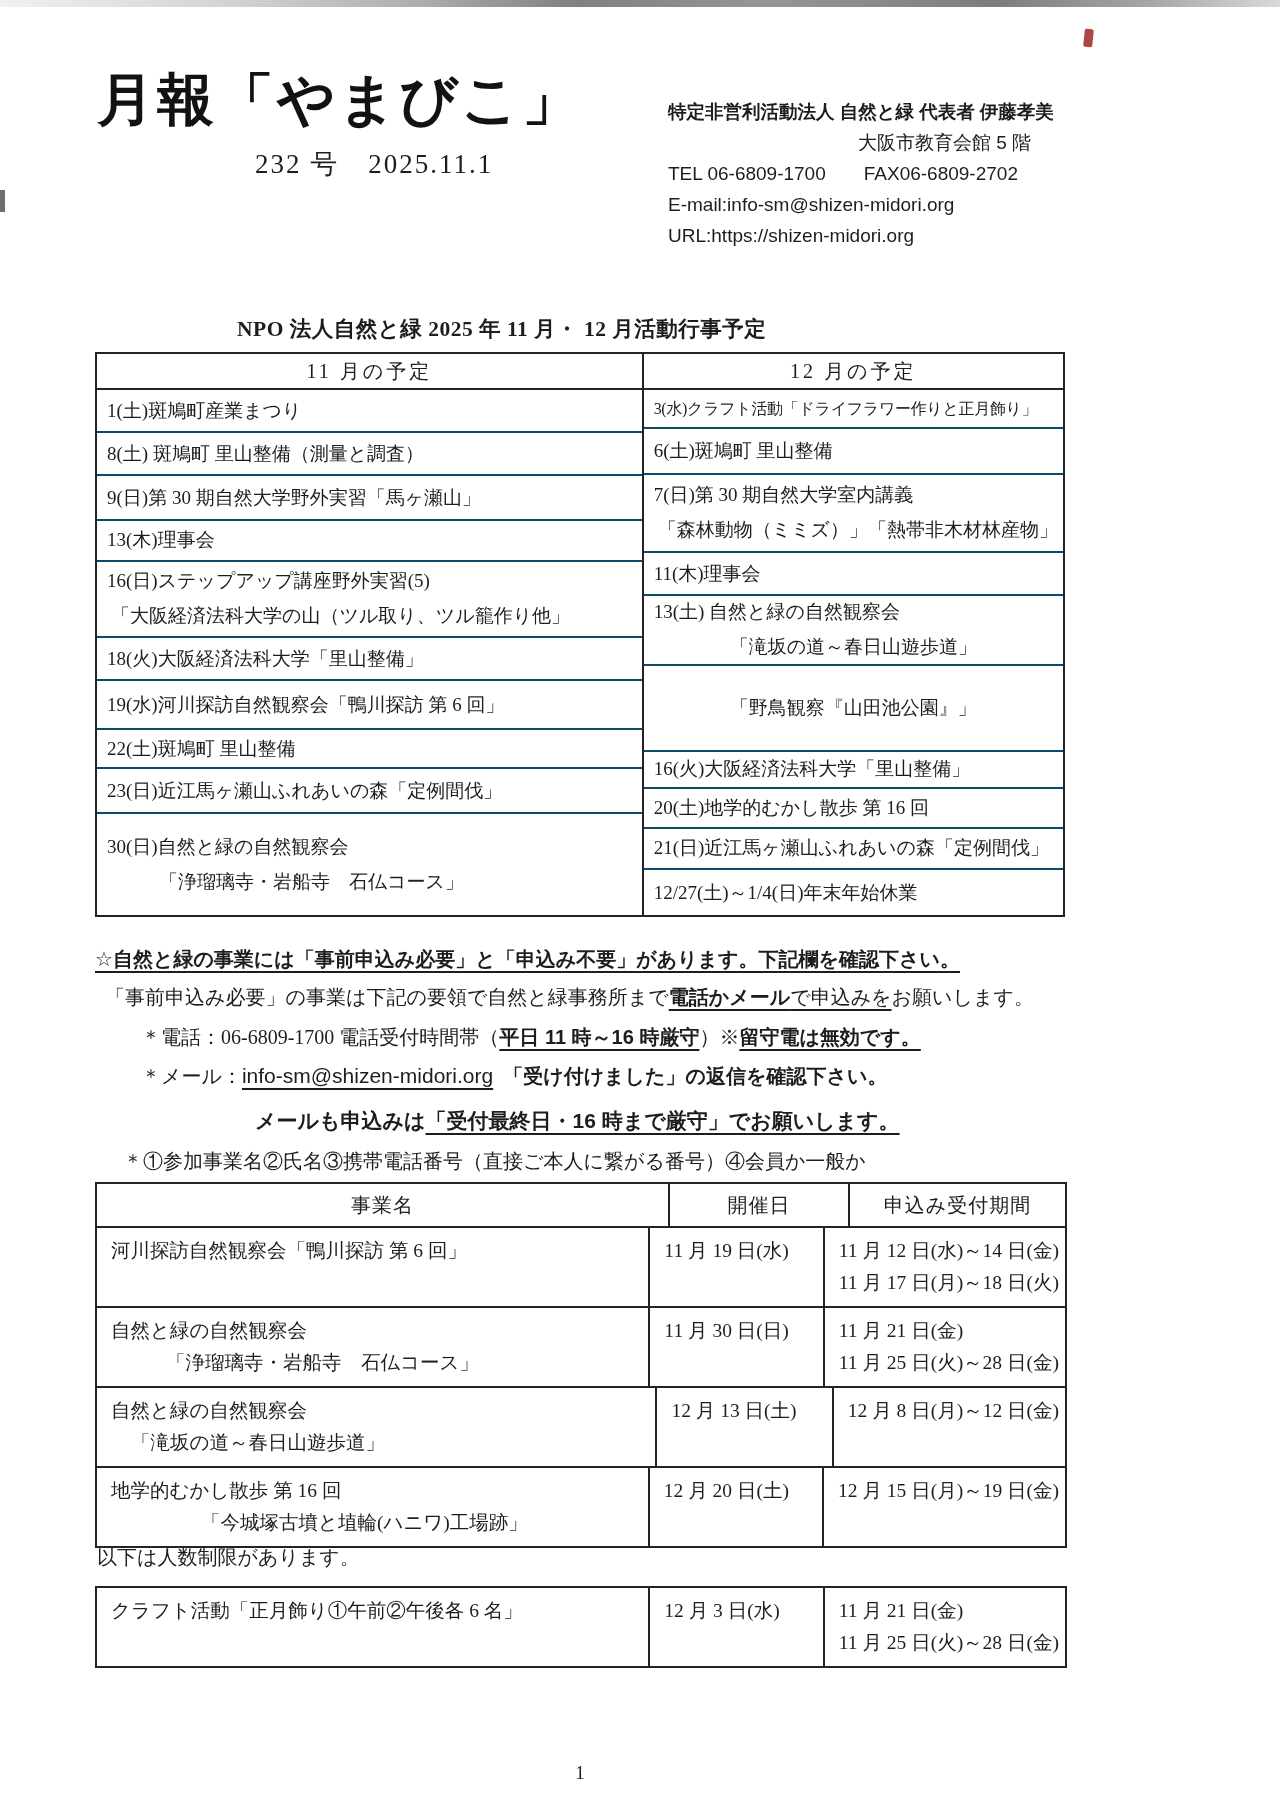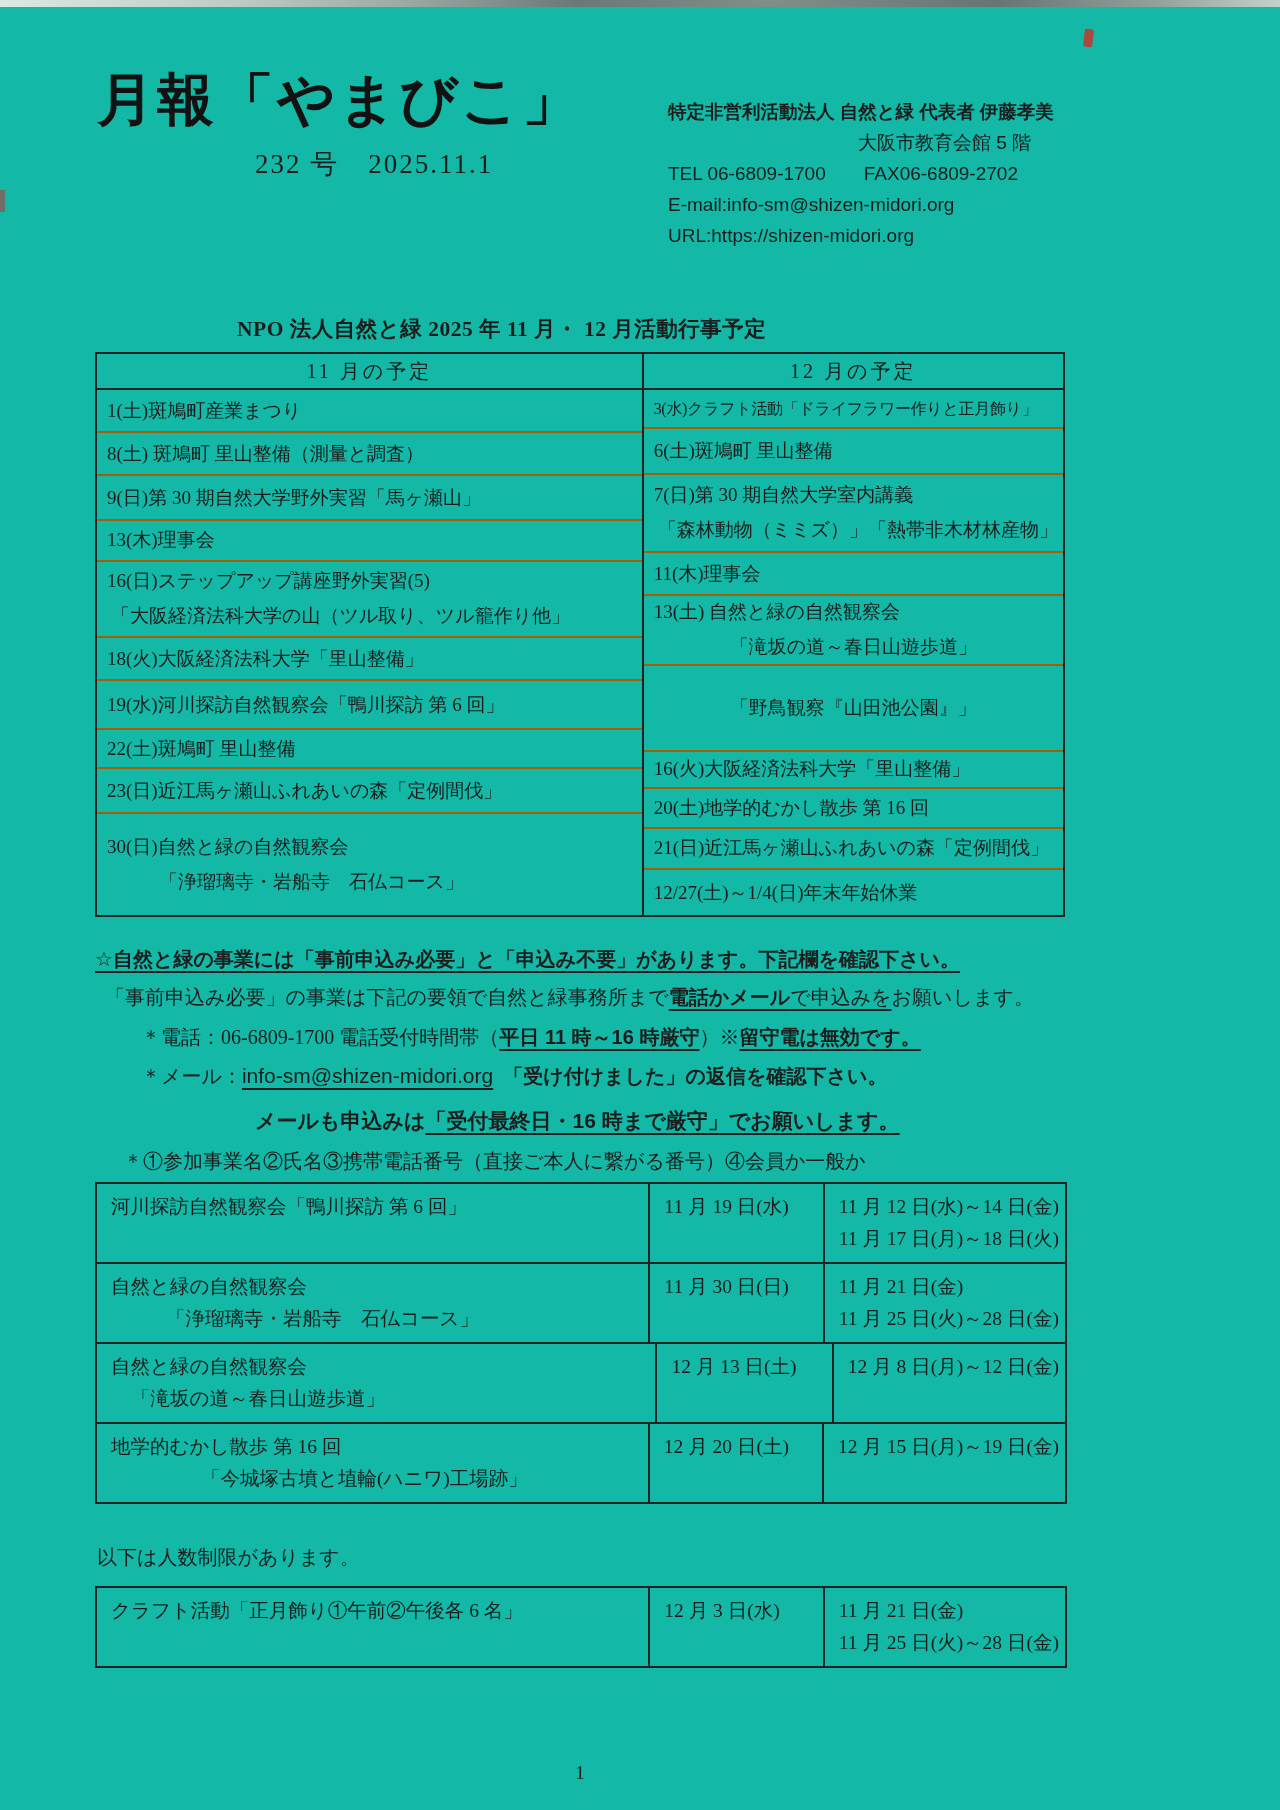--- a/index.html
+++ b/index.html
@@ -1,18 +1,18 @@
 <!DOCTYPE html>
 <html><head>
 <meta charset="utf-8">
 <style>
   html,body { margin:0; padding:0; background:#e8e8e6; }
   .page {
     position:relative; width:1280px; height:1810px; margin:0 auto;
-    background:#14b8a6; color:#1d1d1d; overflow:hidden;
+    background:#ffffff; color:#1d1d1d; overflow:hidden;
     font-family:"Liberation Serif","DejaVu Serif",serif;
   }
 
   
   #scan-top { position:absolute; left:0; top:0; width:1280px; height:7px; opacity:.9;
     background:linear-gradient(90deg,#f0efec 0,#cfcecb 18%,#a8a7a4 32%,#737270 45%,#8b8a87 60%,#6f6e6c 78%,#9e9d9a 90%,#d6d5d2 100%); }
   #scan-red { position:absolute; left:1084px; top:29px; width:9px; height:18px; background:#a84a41; border-radius:2px; transform:rotate(6deg); }
   #scan-tick { position:absolute; left:0; top:190px; width:5px; height:22px; background:#6e6e6c; }
 
   
@@ -30,21 +30,21 @@
     text-indent:142px; letter-spacing:.5px; white-space:nowrap; }
   #sched { position:absolute; left:95px; top:352px; width:970px; height:565px; border:2px solid #232323;
     display:flex; box-sizing:border-box; }
   .scol { display:flex; flex-direction:column; box-sizing:border-box; }
   .scol.nov { width:550px; border-right:2px solid #232323; }
   .scol.dec { flex:1; }
   .shead { height:34px; flex:none; display:flex; align-items:center; justify-content:center;
     font-size:20px; letter-spacing:3px; border-bottom:2px solid #232323; }
   .srow { display:flex; flex-direction:column; justify-content:center; gap:9px;
     padding:2px 5px 2px 10px; box-sizing:border-box; font-size:19px; line-height:26px; }
-  .srow + .srow { border-top:2px solid #a16207; }
+  .srow + .srow { border-top:2px solid #0c4a6e; }
   .srow .ln { white-space:nowrap; }
   .ind0 { padding-left:4px; } .ind1 { padding-left:52px; } .ind2 { padding-left:76px; }
   .shrink { font-size:16px; letter-spacing:-.3px; }
 
   
   #notice { position:absolute; left:95px; top:946px; width:1020px; font-size:20px; }
   .nline { line-height:26px; white-space:nowrap; }
   .u { text-decoration:underline; text-underline-offset:5px; text-decoration-thickness:1.5px; }
   .bg { font-family:"Liberation Sans","DejaVu Sans",sans-serif; font-weight:bold; }
   .n1 { font-family:"Liberation Sans","DejaVu Sans",sans-serif; font-weight:600; }
@@ -180,20 +180,25 @@
     <div class="nline n4">
       <span>＊メール：</span><span class="email u">info-sm@shizen-midori.org</span><span class="bg after-email">「受け付けました」の返信を確認下さい。</span>
     </div>
     <div class="nline n5">
       <span>メールも申込みは</span><span class="u">「受付最終日・16 時まで厳守」でお願いします。</span>
     </div>
     <div class="nline n6">＊①参加事業名②氏名③携帯電話番号（直接ご本人に繋がる番号）④会員か一般か</div>
   </div>
 
   <div id="events" class="evt">
+    <div class="erow ehead" style="min-height:42px">
+      <div class="ecell ec1">事業名</div>
+      <div class="ecell ec2">開催日</div>
+      <div class="ecell ec3">申込み受付期間</div>
+    </div>
     <div class="erow" style="min-height:70px">
       <div class="ecell ec1">
         <div class="ln">河川探訪自然観察会「鴨川探訪 第 6 回」</div>
       </div>
       <div class="ecell ec2">
           <div class="ln">11 月 19 日(水)</div>
         </div>
       <div class="ecell ec3">
         <div class="ln">11 月 12 日(水)～14 日(金)</div>
         <div class="ln">11 月 17 日(月)～18 日(火)</div>

